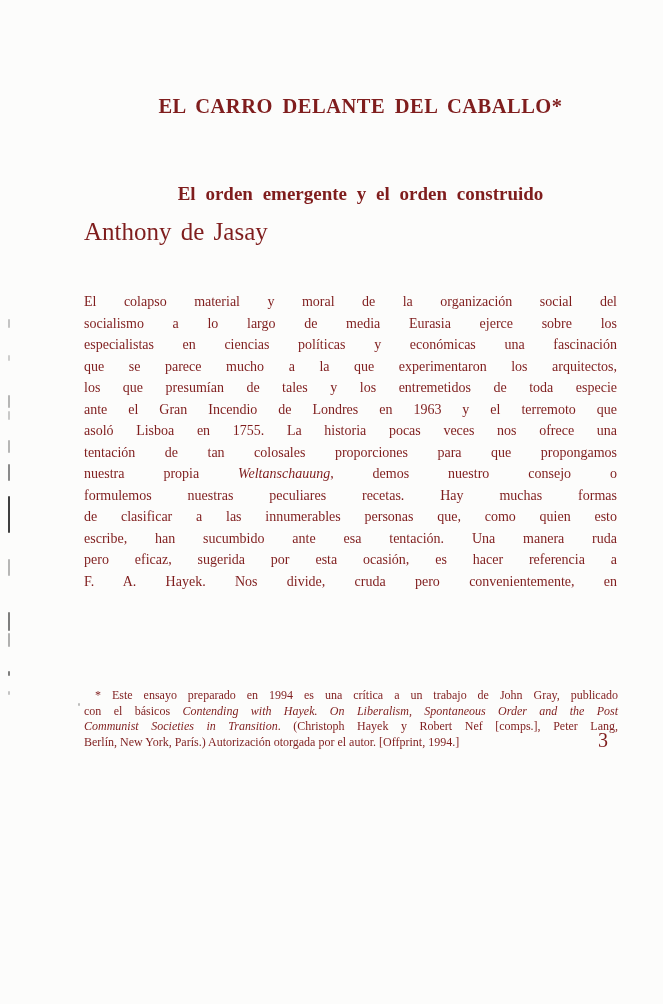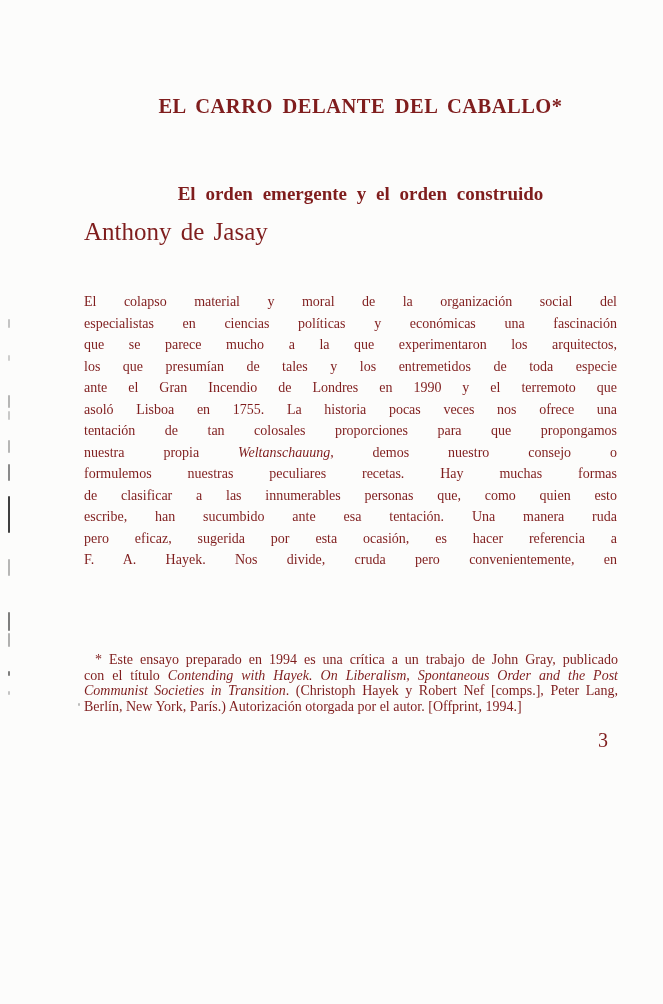--- a/index.html
+++ b/index.html
@@ -56,24 +56,24 @@
   }
   .body-text .tline {
     height: 21.5px;
     line-height: 21.5px;
     text-align: justify;
     text-align-last: justify;
     white-space: nowrap;
   }
   .footnote {
     position: absolute;
-    top: 652px;
+    top: 688px;
     left: 84px;
     width: 534px;
-    font-size: 14px;
+    font-size: 12px;
   }
   .footnote .tline {
     height: 15.6px;
     line-height: 15.6px;
     text-align: justify;
     text-align-last: justify;
     white-space: nowrap;
   }
   .footnote .tline:first-child { text-indent: 11px; }
   .footnote .tline:last-child { text-align-last: left; }
@@ -115,36 +115,37 @@
   <h1 class="title">EL CARRO DELANTE DEL CABALLO*</h1>
 
   <div class="subtitle">
     <div>El orden emergente y el orden construido</div>
   </div>
 
   <div class="author">Anthony de Jasay</div>
 
   <div class="body-text">
       <div class="tline"><span>El colapso material y moral de la organización social del</span></div>
+      <div class="tline"><span>socialismo a lo largo de media Eurasia ejerce sobre los</span></div>
       <div class="tline"><span>especialistas en ciencias políticas y económicas una fascinación</span></div>
       <div class="tline"><span>que se parece mucho a la que experimentaron los arquitectos,</span></div>
       <div class="tline"><span>los que presumían de tales y los entremetidos de toda especie</span></div>
-      <div class="tline"><span>ante el Gran Incendio de Londres en 1990 y el terremoto que</span></div>
+      <div class="tline"><span>ante el Gran Incendio de Londres en 1963 y el terremoto que</span></div>
       <div class="tline"><span>asoló Lisboa en 1755. La historia pocas veces nos ofrece una</span></div>
       <div class="tline"><span>tentación de tan colosales proporciones para que propongamos</span></div>
       <div class="tline"><span>nuestra propia </span><i>Weltanschauung</i><span>, demos nuestro consejo o</span></div>
       <div class="tline"><span>formulemos nuestras peculiares recetas. Hay muchas formas</span></div>
       <div class="tline"><span>de clasificar a las innumerables personas que, como quien esto</span></div>
       <div class="tline"><span>escribe, han sucumbido ante esa tentación. Una manera ruda</span></div>
       <div class="tline"><span>pero eficaz, sugerida por esta ocasión, es hacer referencia a</span></div>
       <div class="tline"><span>F. A. Hayek. Nos divide, cruda pero convenientemente, en</span></div>
     </div>
 
   <div class="footnote">
       <div class="tline"><span>* Este ensayo preparado en 1994 es una crítica a un trabajo de John Gray, publicado</span></div>
-      <div class="tline"><span>con el título </span><i>Contending with Hayek. On Liberalism, Spontaneous Order and the Post</i></div>
+      <div class="tline"><span>con el básicos </span><i>Contending with Hayek. On Liberalism, Spontaneous Order and the Post</i></div>
       <div class="tline"><i>Communist Societies in Transition</i><span>. (Christoph Hayek y Robert Nef [comps.], Peter Lang,</span></div>
       <div class="tline"><span>Berlín, New York, París.) Autorización otorgada por el autor. [Offprint, 1994.]</span></div>
     </div>
 
   <div class="page-number">3</div>
 
 </div>
 
 </body></html>

